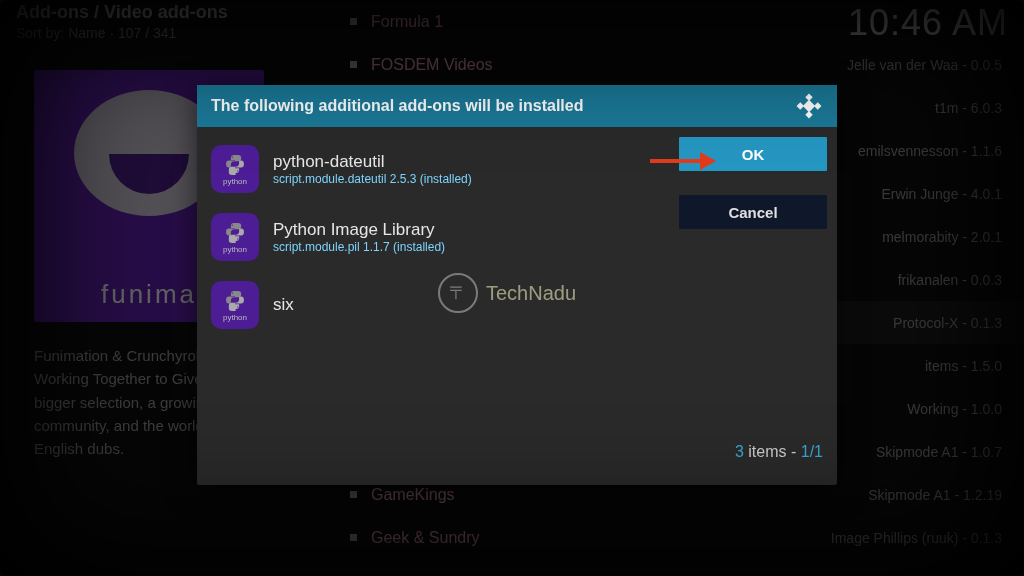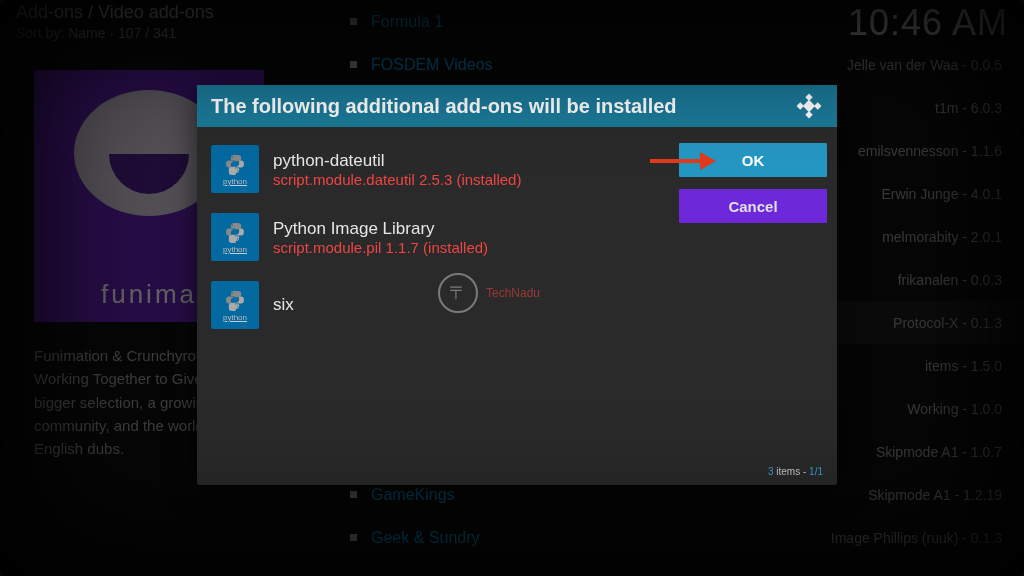--- a/index.html
+++ b/index.html
@@ -1,61 +1,61 @@
 <!DOCTYPE html>
 <html><head>
 <meta charset="utf-8">
 <style>
   * { margin: 0; padding: 0; box-sizing: border-box; }
   html, body { width: 1024px; height: 576px; overflow: hidden; font-family: Arial, Helvetica, sans-serif; background: #0a0a0a; color: #ccc; }
   .app { position: relative; width: 1024px; height: 576px; background: #111; }
   .topbar { position: absolute; top: 2px; left: 16px; right: 16px; display: flex; justify-content: space-between; align-items: flex-start; }
-  .breadcrumb { font-size: 18px; color: #d0d0d0; font-weight: 400; }
+  .breadcrumb { font-size: 18px; color: #d0d0d0; font-weight: 700; }
   .sortline { font-size: 14px; color: #8a8a8a; margin-top: 2px; }
   .clock { font-size: 36px; color: #e4e4e4; font-weight: 300; letter-spacing: 1px; }
   .sidebar-left { position: absolute; top: 70px; left: 34px; width: 260px; }
   .card { width: 230px; }
   .card-img { width: 230px; height: 252px; background: #6622bb; display: flex; flex-direction: column; align-items: center; justify-content: flex-end; padding-bottom: 12px; border-radius: 2px; gap: 43px; }
   .card-circle { width: 150px; height: 150px; border-radius: 50%; background: #d7cfe0; position: relative; margin-bottom: 20px; margin-top: 20px; }
   .card-mouth { position: absolute; bottom: 22px; left: 50%; transform: translateX(-50%); width: 80px; height: 40px; background: #512091; border-radius: 0 0 40px 40px; }
   .card-text { color: #fff; font-size: 26px; letter-spacing: 3px; font-weight: 400; }
   .desc { margin-top: 22px; font-size: 15px; color: #9f9f9f; line-height: 1.55; max-width: 210px; }
   .list { position: absolute; top: 0; left: 332px; right: 0; height: 576px; padding-top: 0; }
   .list-row { display: flex; justify-content: space-between; align-items: center; height: 43px; padding: 0 22px 0 18px; }
   .list-row.highlight { background: rgba(255,255,255,0.06); }
   .list-left { display: flex; align-items: center; gap: 14px; }
   .bullet { width: 7px; height: 7px; background: #bbb; }
-  .addon-name { font-size: 16px; color: #0ea5e9; }
+  .addon-name { font-size: 16px; color: #f9a8d4; }
   .addon-meta { font-size: 14px; color: #9a9a9a; }
   .overlay { position: absolute; inset: 0; background: rgba(0,0,0,0.62); }
   .dialog { position: absolute; left: 197px; top: 85px; width: 640px; height: 400px; background: #2a2a2a; border-radius: 2px; box-shadow: 0 6px 30px rgba(0,0,0,0.6); display: flex; flex-direction: column; }
   .dlg-header { height: 42px; background: #1b7a99; display: flex; align-items: center; justify-content: space-between; padding: 0 14px; }
-  .dlg-title { color: #fff; font-size: 20px; font-weight: 600; }
+  .dlg-title { color: #fff; font-size: 16px; font-weight: 600; }
   .kodi-icon svg { width: 28px; height: 28px; display: block; }
   .dlg-body { flex: 1; display: flex; }
   .dep-list { flex: 1; padding: 8px 4px 8px 8px; }
   .dep-row { display: flex; align-items: center; gap: 14px; padding: 10px 6px; }
-  .dep-icon { width: 48px; height: 48px; background: #0369a1; border-radius: 2px; display: flex; flex-direction: column; align-items: center; justify-content: center; text-decoration: underline; }
+  .dep-icon { width: 48px; height: 48px; background: #4c1d95; border-radius: 10px; display: flex; flex-direction: column; align-items: center; justify-content: center; }
   .dep-icon .py { font-size: 8px; color: #bbb; margin-top: 2px; }
   .dep-icon .snake { width: 22px; height: 22px; }
   .dep-text .dep-name { font-size: 17px; color: #e6e6e6; }
-  .dep-text .dep-sub { font-size: 15px; color: #ef4444; margin-top: 0; }
-  .dlg-buttons { width: 158px; padding: 16px 10px 0 0; display: flex; flex-direction: column; gap: 12px; }
+  .dep-text .dep-sub { font-size: 12px; color: #7dd3fc; margin-top: 0; }
+  .dlg-buttons { width: 158px; padding: 10px 10px 0 0; display: flex; flex-direction: column; gap: 24px; }
   .btn { height: 34px; display: flex; align-items: center; justify-content: center; font-size: 15px; font-weight: 600; border-radius: 1px; cursor: pointer; }
   .btn-ok { background: #2597c3; color: #fff; }
-  .btn-cancel { background: #6d28d9; color: #e0e0e0; }
-  .dlg-footer { position: absolute; right: 14px; bottom: 8px; font-size: 10px; }
+  .btn-cancel { background: #0f172a; color: #e0e0e0; }
+  .dlg-footer { position: absolute; right: 14px; bottom: 24px; font-size: 16px; }
   .dlg-footer .count { color: #3aa6d4; }
   .dlg-footer .page { color: #3aa6d4; }
   .arrow { position: absolute; left: 650px; top: 152px; display: flex; align-items: center; pointer-events: none; }
   .arrow-line { width: 50px; height: 4px; background: #e23b1b; }
   .arrow-head { width: 0; height: 0; border-top: 9px solid transparent; border-bottom: 9px solid transparent; border-left: 16px solid #e23b1b; }
   .watermark { position: absolute; left: 438px; top: 273px; display: flex; align-items: center; gap: 8px; opacity: 0.55; pointer-events: none; }
   .watermark .circ { width: 40px; height: 40px; border: 2px solid #bdbdbd; border-radius: 50%; display: flex; align-items: center; justify-content: center; color: #bdbdbd; font-size: 18px; }
-  .watermark .tn { color: #ef4444; font-size: 12px; }
+  .watermark .tn { color: #fef9c3; font-size: 20px; }
   .vgn { position: absolute; inset: 0; pointer-events: none; box-shadow: inset 0 0 120px 30px #000; border-radius: 6px; }
 </style>
 </head>
 <body>
 
 <div class="app">
 
   <div class="list" id="addon-list">
       <div class="list-row">
         <div class="list-left">

